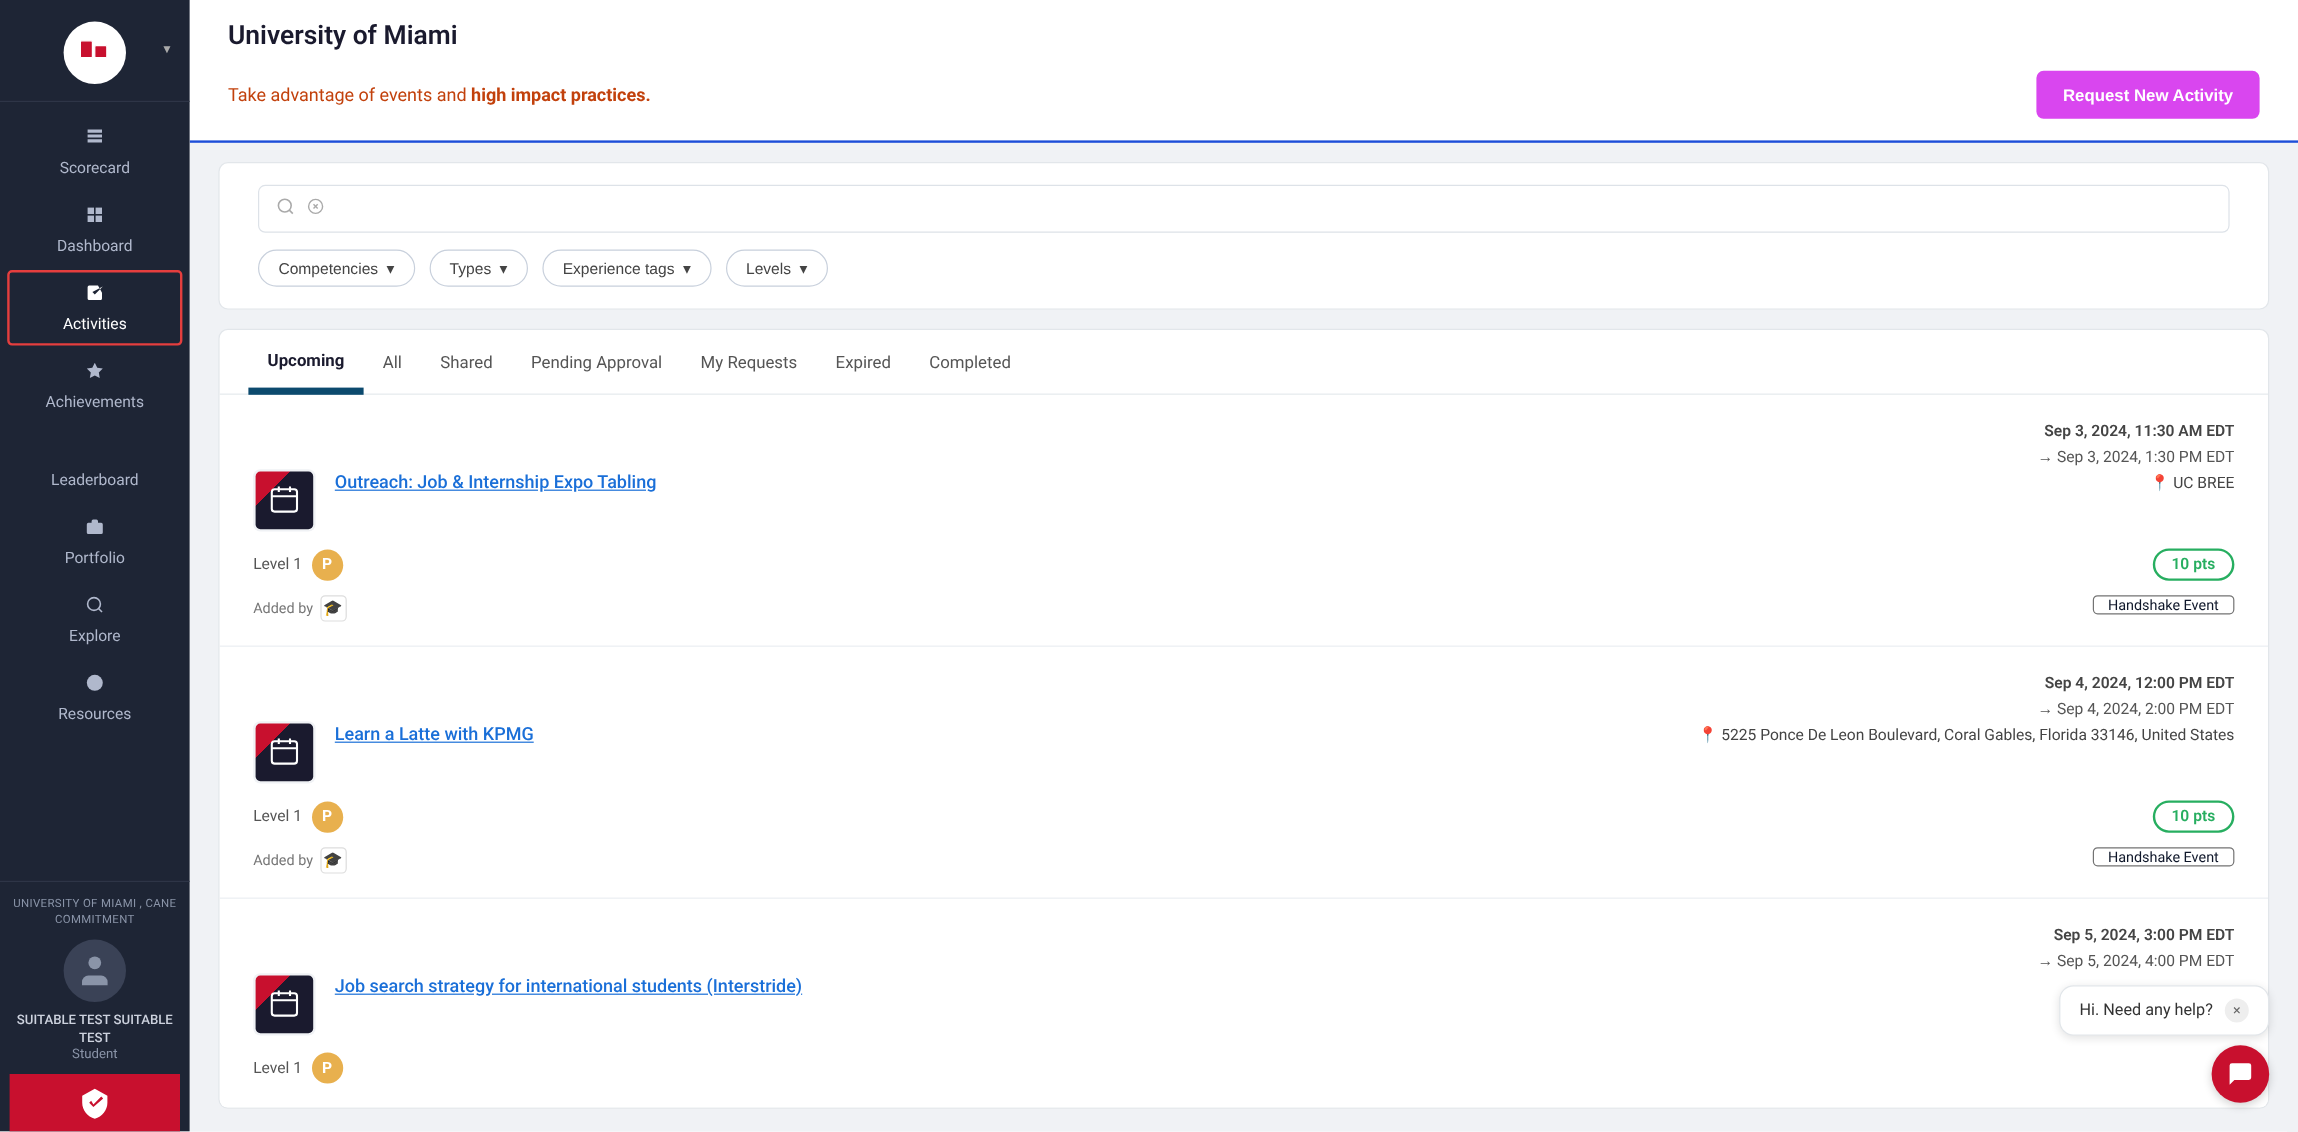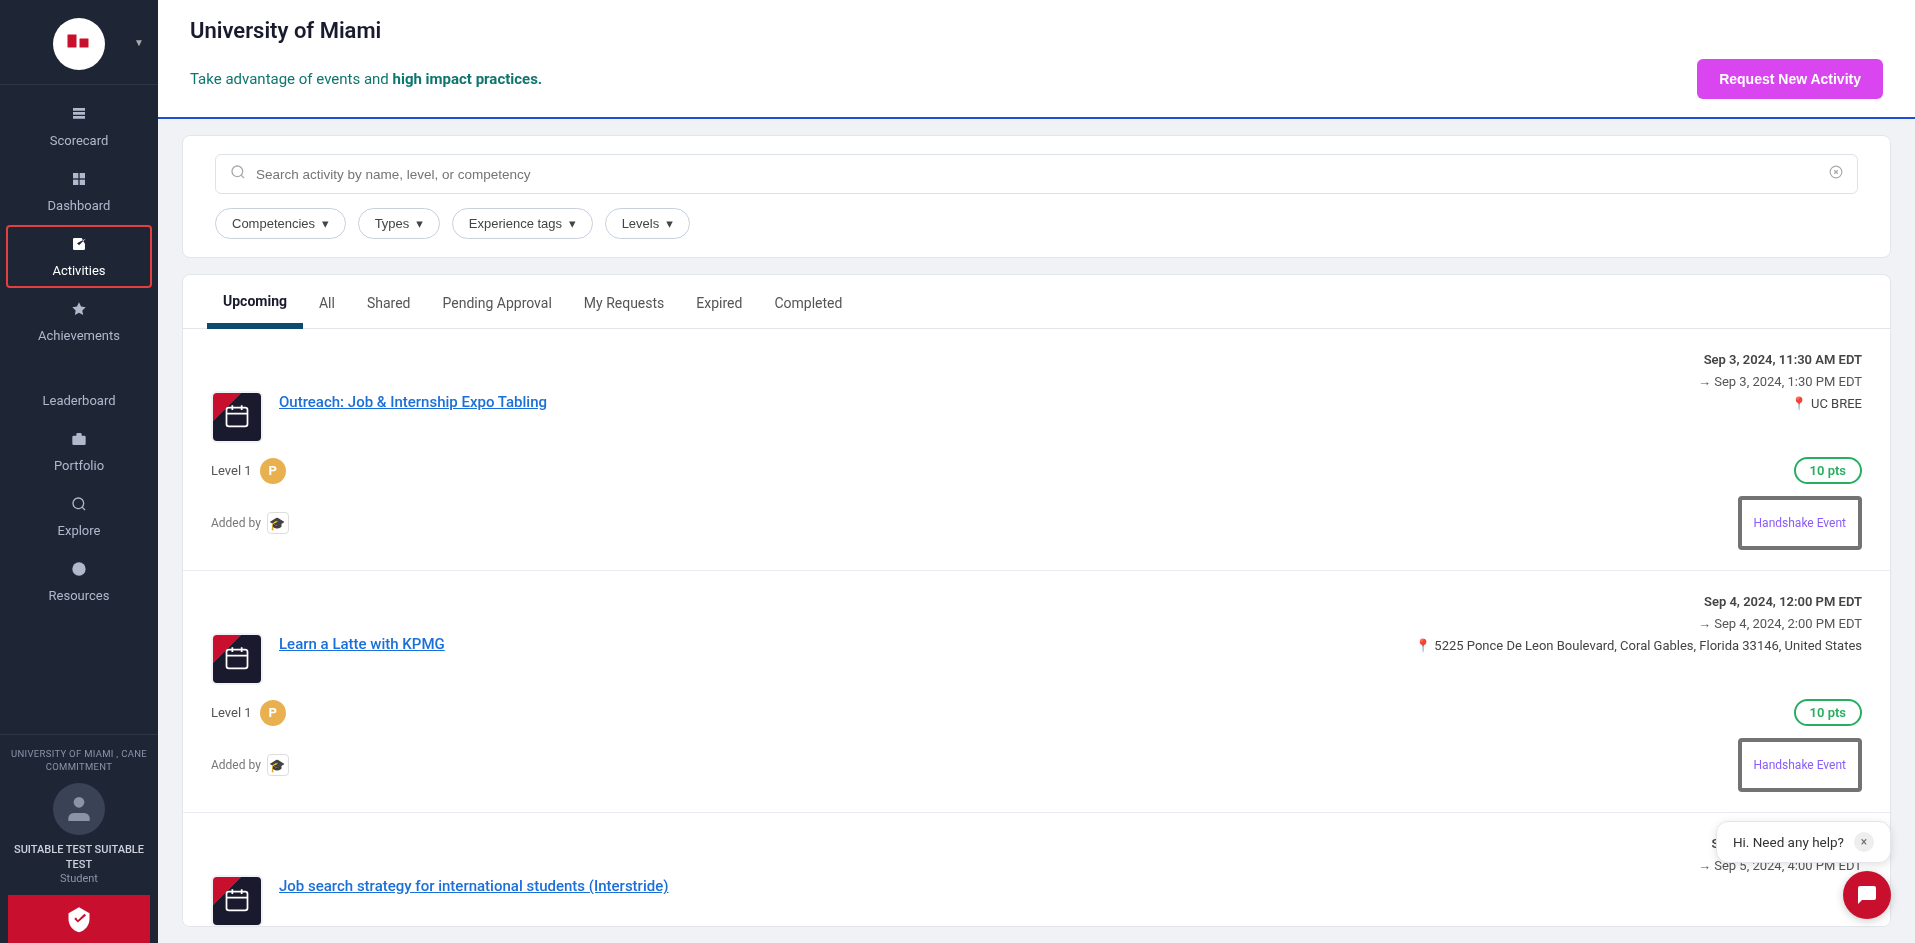--- a/index.html
+++ b/index.html
@@ -90,21 +90,21 @@
     #header {
       background: #fff;
       padding: 18px 32px 0;
       border-bottom: 2px solid #1d4ed8;
     }
     .header-title { font-size: 22px; font-weight: 600; color: #1a1a2e; margin-bottom: 16px; }
     .header-top-row {
       display: flex; align-items: center; justify-content: space-between;
       margin-bottom: 18px;
     }
-    .header-subtitle { font-size: 15px; color: #0f766e; }
+    .header-subtitle { font-size: 15px; color: #c2410c; }
     .header-subtitle strong { font-weight: 700; }
     .request-btn {
       background: #d946ef;
       color: #fff;
       border: none;
       padding: 12px 22px;
       border-radius: 6px;
       font-size: 14px;
       font-weight: 600;
       cursor: pointer;
@@ -214,36 +214,36 @@
       display: flex; align-items: center; justify-content: center;
     }
     .pts-badge {
       border: 2px solid #27ae60;
       border-radius: 20px;
       padding: 4px 14px;
       font-size: 13px;
       font-weight: 600;
       color: #27ae60;
     }
-    .added-by-row { display: flex; align-items: center; justify-content: space-between; margin-top: 12px; }
+    .added-by-row { display: flex; align-items: flex-start; justify-content: space-between; margin-top: 12px; }
     .added-by { font-size: 12px; color: #777; display: flex; align-items: center; gap: 6px; }
     .added-by-icon {
       width: 22px; height: 22px;
       background: #fff;
       border: 1px solid #ddd;
       border-radius: 4px;
       display: flex; align-items: center; justify-content: center;
       font-size: 13px;
     }
     .hs-badge {
-      border: 4px solid #737373;
+      border: 1px solid #737373;
       border-radius: 4px;
-      padding: 16px 12px;
+      padding: 0 12px;
       font-size: 12px;
-      color: #8b5cf6;
+      color: #0f172a;
     }
 
     
     .chat-widget {
       position: fixed;
       bottom: 24px; right: 24px;
       display: flex; flex-direction: column; align-items: flex-end;
       gap: 8px;
       z-index: 1000;
     }
@@ -390,21 +390,20 @@
   </div>
 
   <div class="search-filter-section">
     <div class="search-bar">
       <span class="search-icon-wrap">
         <svg width="16" height="16" fill="none" stroke="#aaa" stroke-width="2" viewBox="0 0 24 24">
             <circle cx="11" cy="11" r="8"></circle>
             <path d="M21 21l-4.35-4.35"></path>
           </svg>
       </span>
-      <input type="text" placeholder="Search activity by name, level, or competency" style="">
       <span class="clear-icon-wrap">
         <svg width="14" height="14" fill="none" stroke="#aaa" stroke-width="2" viewBox="0 0 24 24">
             <circle cx="12" cy="12" r="10"></circle>
             <line x1="15" y1="9" x2="9" y2="15"></line>
             <line x1="9" y1="9" x2="15" y2="15"></line>
           </svg>
       </span>
     </div>
     <div class="filter-row">
       <button class="filter-btn">

